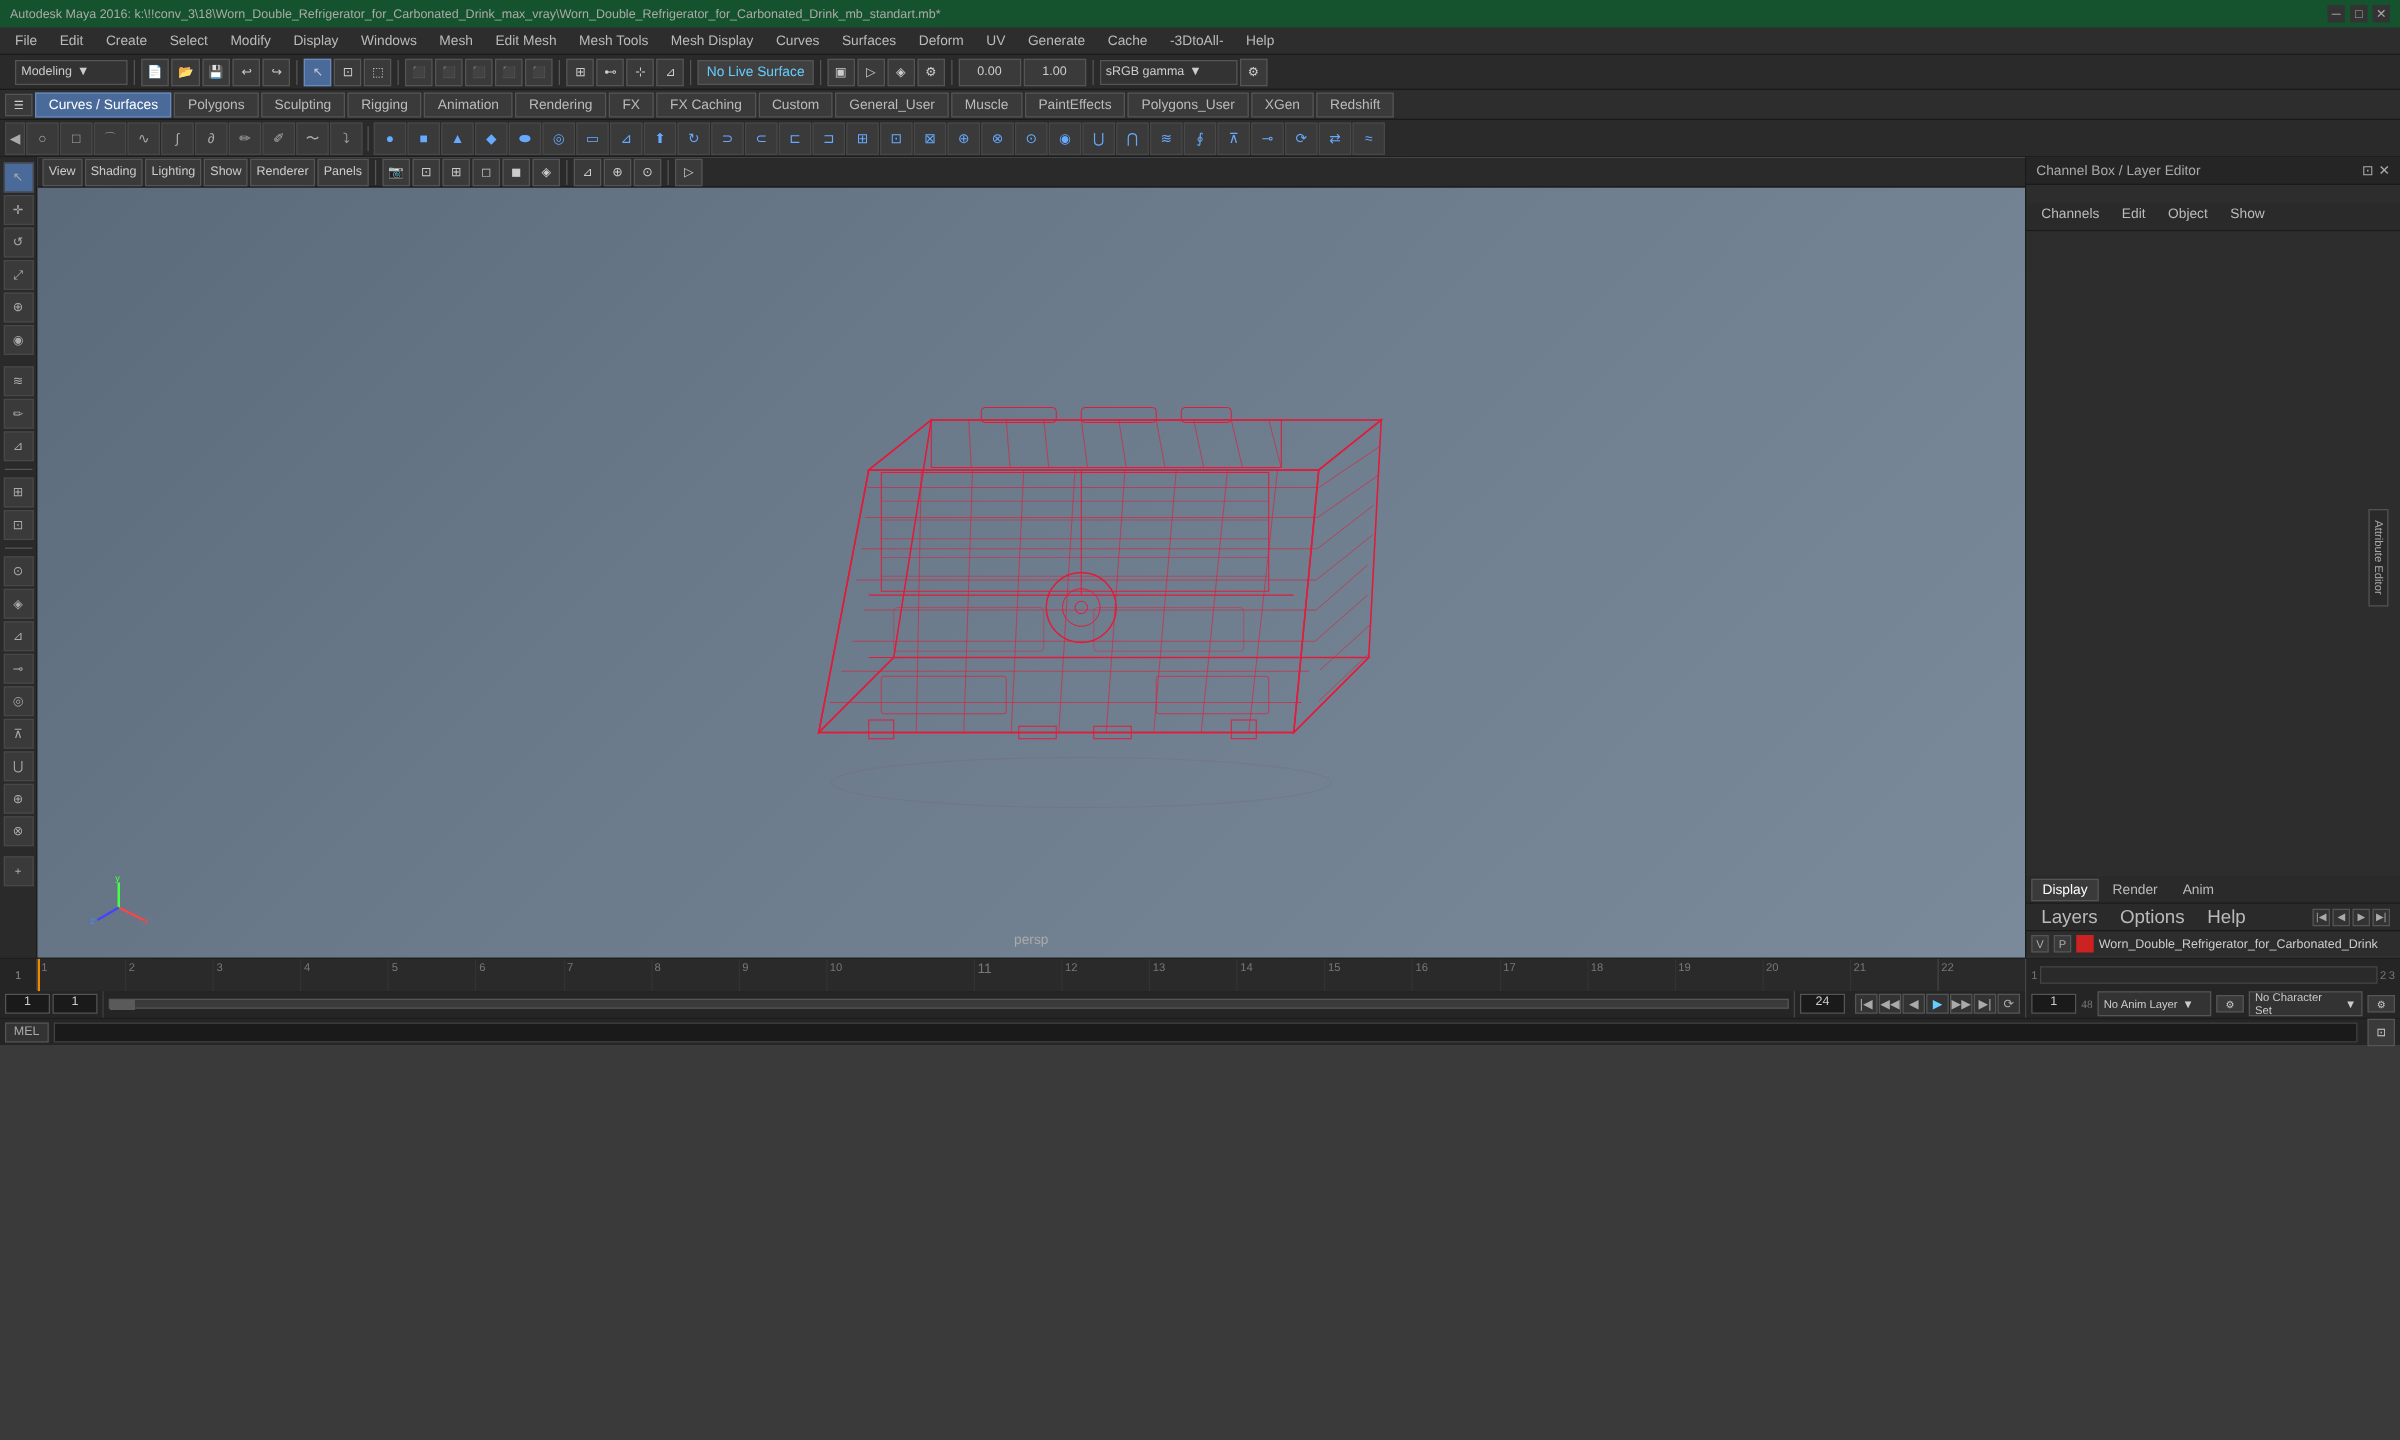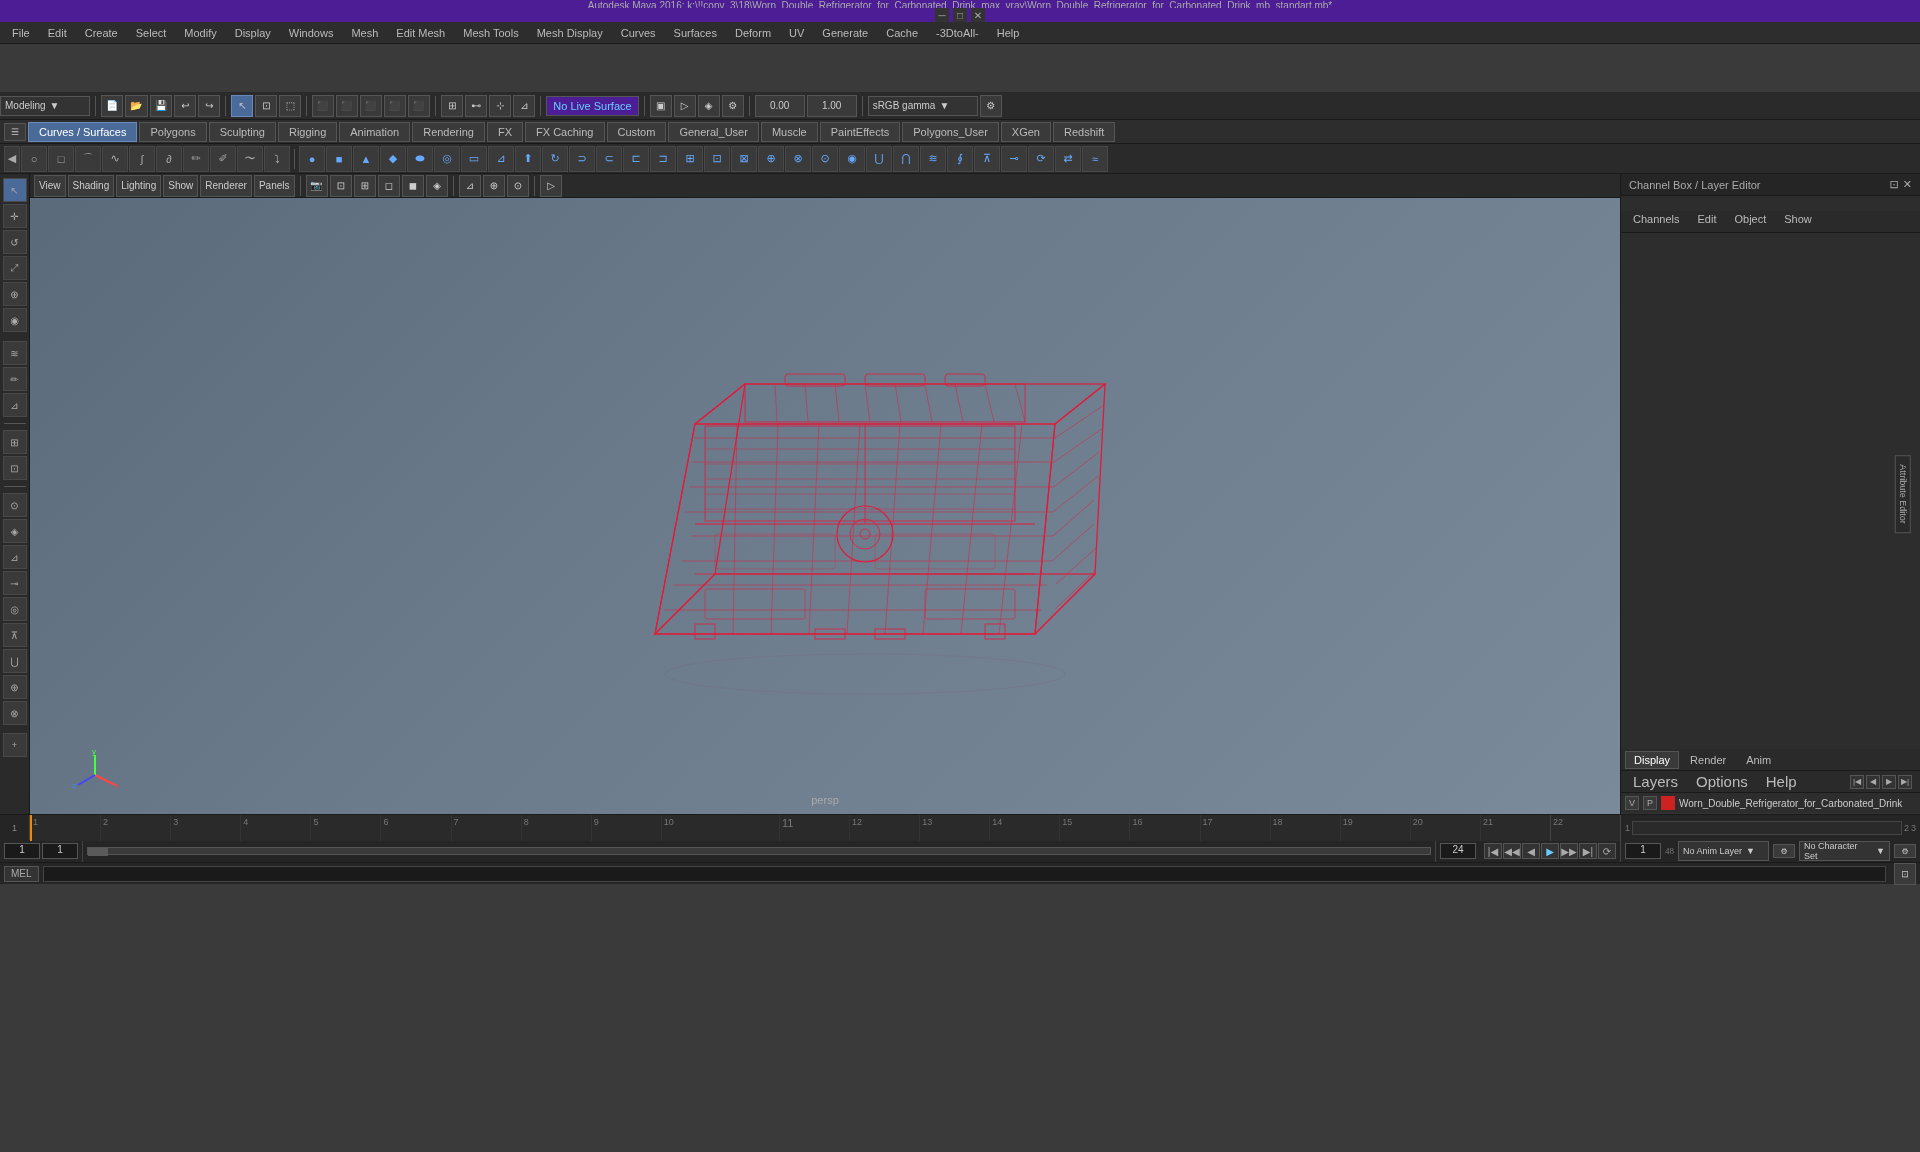--- a/index.html
+++ b/index.html
@@ -10,28 +10,27 @@
       font-family: 'Arial', sans-serif;
       font-size: 11px;
       color: #ccc;
       overflow: hidden;
       user-select: none;
     }
 
     
     #title-bar {
       height: 22px;
-      background: #4c1d95;
+      background: #14532d;
       display: flex;
       align-items: center;
       justify-content: center;
       padding: 0 8px;
       font-size: 11px;
       color: #bbb;
-      flex-direction: column;
     }
     #window-controls { display: flex; gap: 4px; }
     #window-controls span {
       width: 14px; height: 14px;
       display: flex; align-items: center; justify-content: center;
       font-size: 10px; color: #aaa; cursor: pointer;
       background: #333;
     }
 
     
@@ -51,45 +50,44 @@
       cursor: pointer;
       white-space: nowrap;
     }
 
     
     #toolbar1 {
       height: 28px;
       background: #2a2a2a;
       display: flex;
       align-items: center;
-      padding: 0 0;
+      padding: 0 12px;
       gap: 2px;
       border-bottom: 1px solid #1a1a1a;
-      margin-top: 48px;
     }
     .tb-btn {
       height: 22px;
       min-width: 22px;
       background: #3a3a3a;
       border: 1px solid #555;
       color: #ccc;
       font-size: 10px;
       display: flex;
       align-items: center;
       justify-content: center;
       cursor: pointer;
       padding: 0 4px;
     }
     .tb-separator {
       width: 1px; height: 20px;
       background: #555;
       margin: 0 3px;
     }
     .tb-label {
-      background: #4c1d95;
+      background: #404040;
       border: 1px solid #555;
       color: #6cf;
       padding: 2px 6px;
       font-size: 11px;
       height: 20px;
       display: flex;
       align-items: center;
     }
     .tb-dropdown {
       background: #333;

